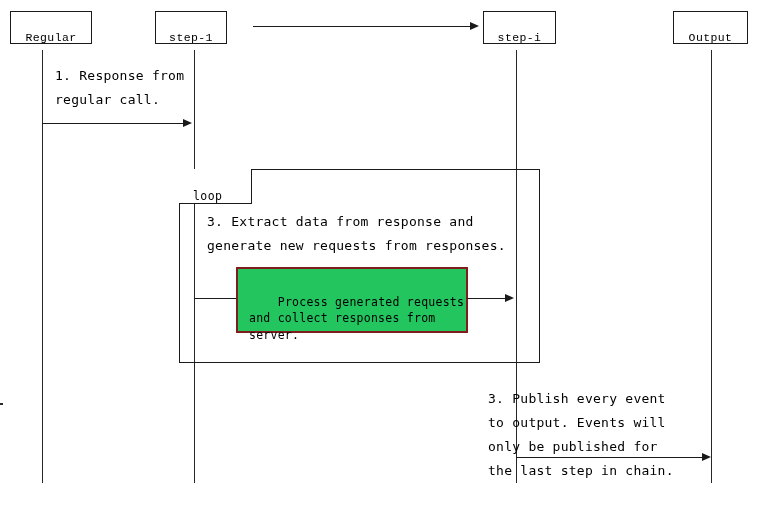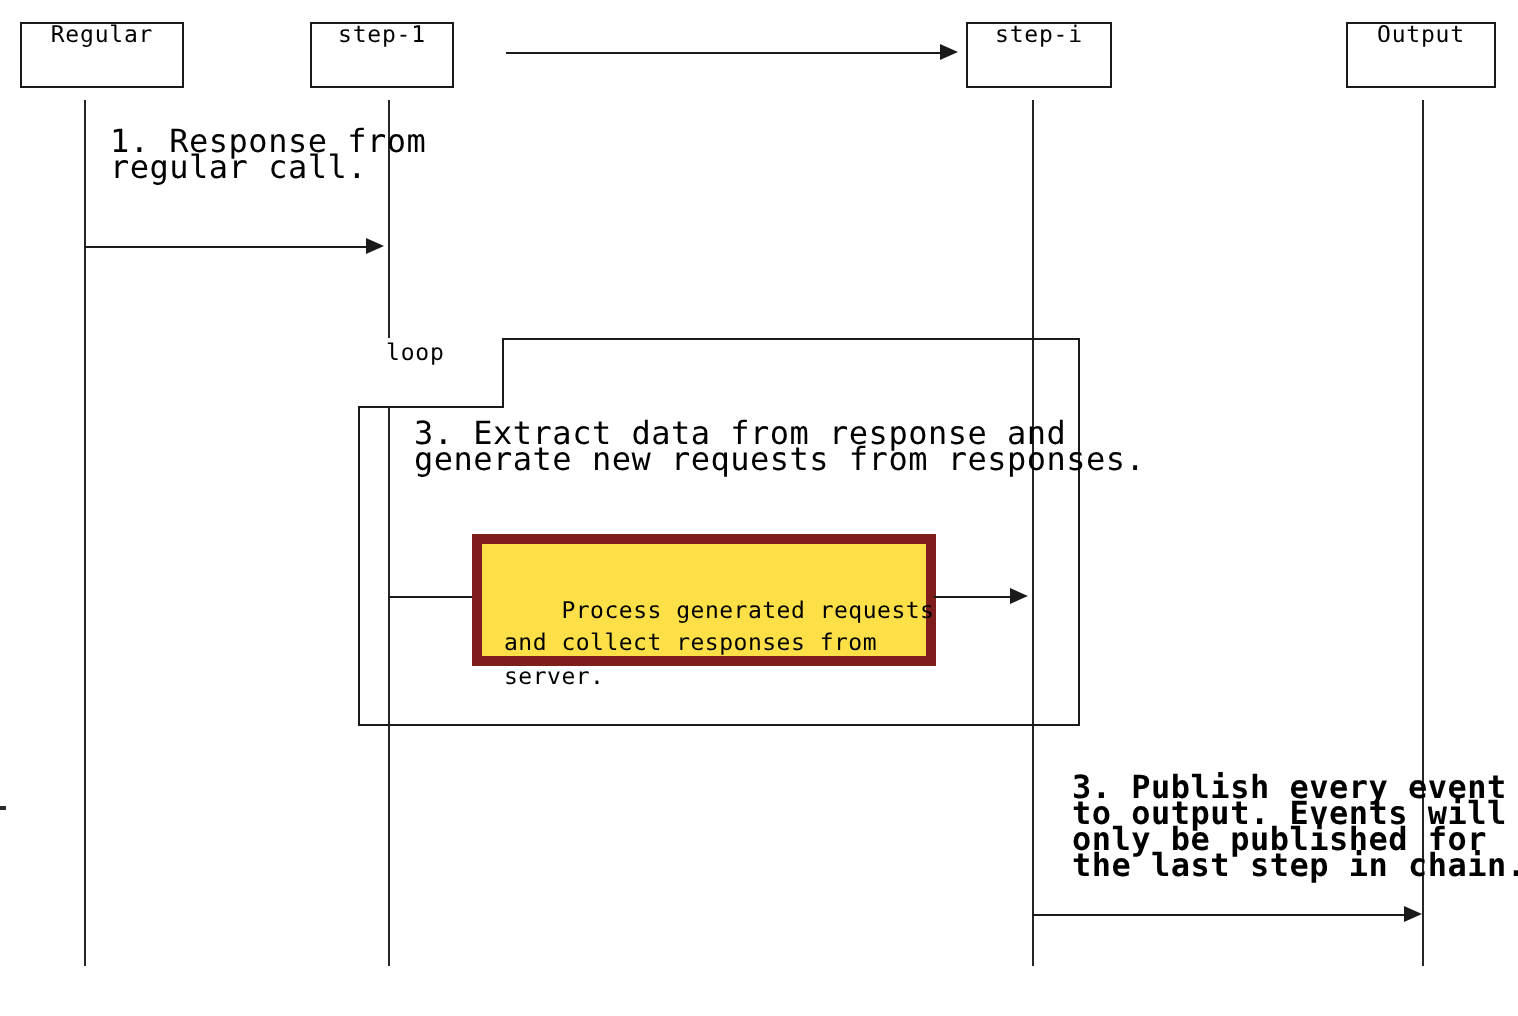--- a/index.html
+++ b/index.html
@@ -19,27 +19,28 @@
     background: #ffffff;
     overflow: hidden;
   }
   
   .participant {
     position: absolute;
     box-sizing: border-box;
     border: 1px solid #1a1a1a;
     background: #ffffff;
     display: flex;
-    align-items: flex-start;
+    align-items: flex-end;
     justify-content: center;
     font-size: 11.5px;
     letter-spacing: 0.4px;
     line-height: 1;
     color: #000000;
     white-space: nowrap;
+    font-family: Liberation Mono, monospace;
   }
   
   .lifeline {
     position: absolute;
     width: 1px;
     background: #262626;
   }
   
   .loop-frame {
     position: absolute;
@@ -48,43 +49,43 @@
     background: transparent;
   }
   .loop-tab {
     position: absolute;
     box-sizing: border-box;
     border: 1px solid #1a1a1a;
     border-top: none;
     border-left: none;
     background: #ffffff;
     display: flex;
-    align-items: flex-start;
+    align-items: flex-end;
     padding-left: 14px;
     font-size: 11.5px;
     letter-spacing: 0.4px;
     color: #000000;
   }
   .note-box {
     position: absolute;
     box-sizing: border-box;
-    border: 5px solid #7f1d1d;
-    background: #fde047;
+    border: 2px solid #7f1d1d;
+    background: #22c55e;
     padding: 8px 20px 6px 11px;
     font-size: 11.5px;
     line-height: 16.5px;
     letter-spacing: 0.25px;
     color: #000000;
     white-space: pre;
   }
   
   .msg-text {
     position: absolute;
-    font-size: 16px;
-    line-height: 13px;
+    font-size: 13px;
+    line-height: 24px;
     letter-spacing: 0.25px;
     color: #000000;
     white-space: pre;
   }
   
   .arrow-line {
     position: absolute;
     height: 1px;
     background: #1a1a1a;
   }
@@ -149,20 +150,20 @@
 
   <div class="note-box" style="left:236px; top:267px; width:232px; height:66px;">
     <span>Process generated requests
 and collect responses from
 server.</span>
   </div>
 
   <div class="arrow-line" style="left:467px; top:298px; width:41px;"></div>
   <div class="arrow-head" style="left:505px; top:294px;"></div>
 
-  <div class="msg-text" style="left:536px; top:387px;font-weight:bold;">3. Publish every event
+  <div class="msg-text" style="left:488px; top:387px;">3. Publish every event
 to output. Events will
 only be published for
 the last step in chain.</div>
   <div class="arrow-line" style="left:516px; top:457px; width:191px;"></div>
   <div class="arrow-head" style="left:702px; top:453px;"></div>
 
 </div>
 
 </body></html>

